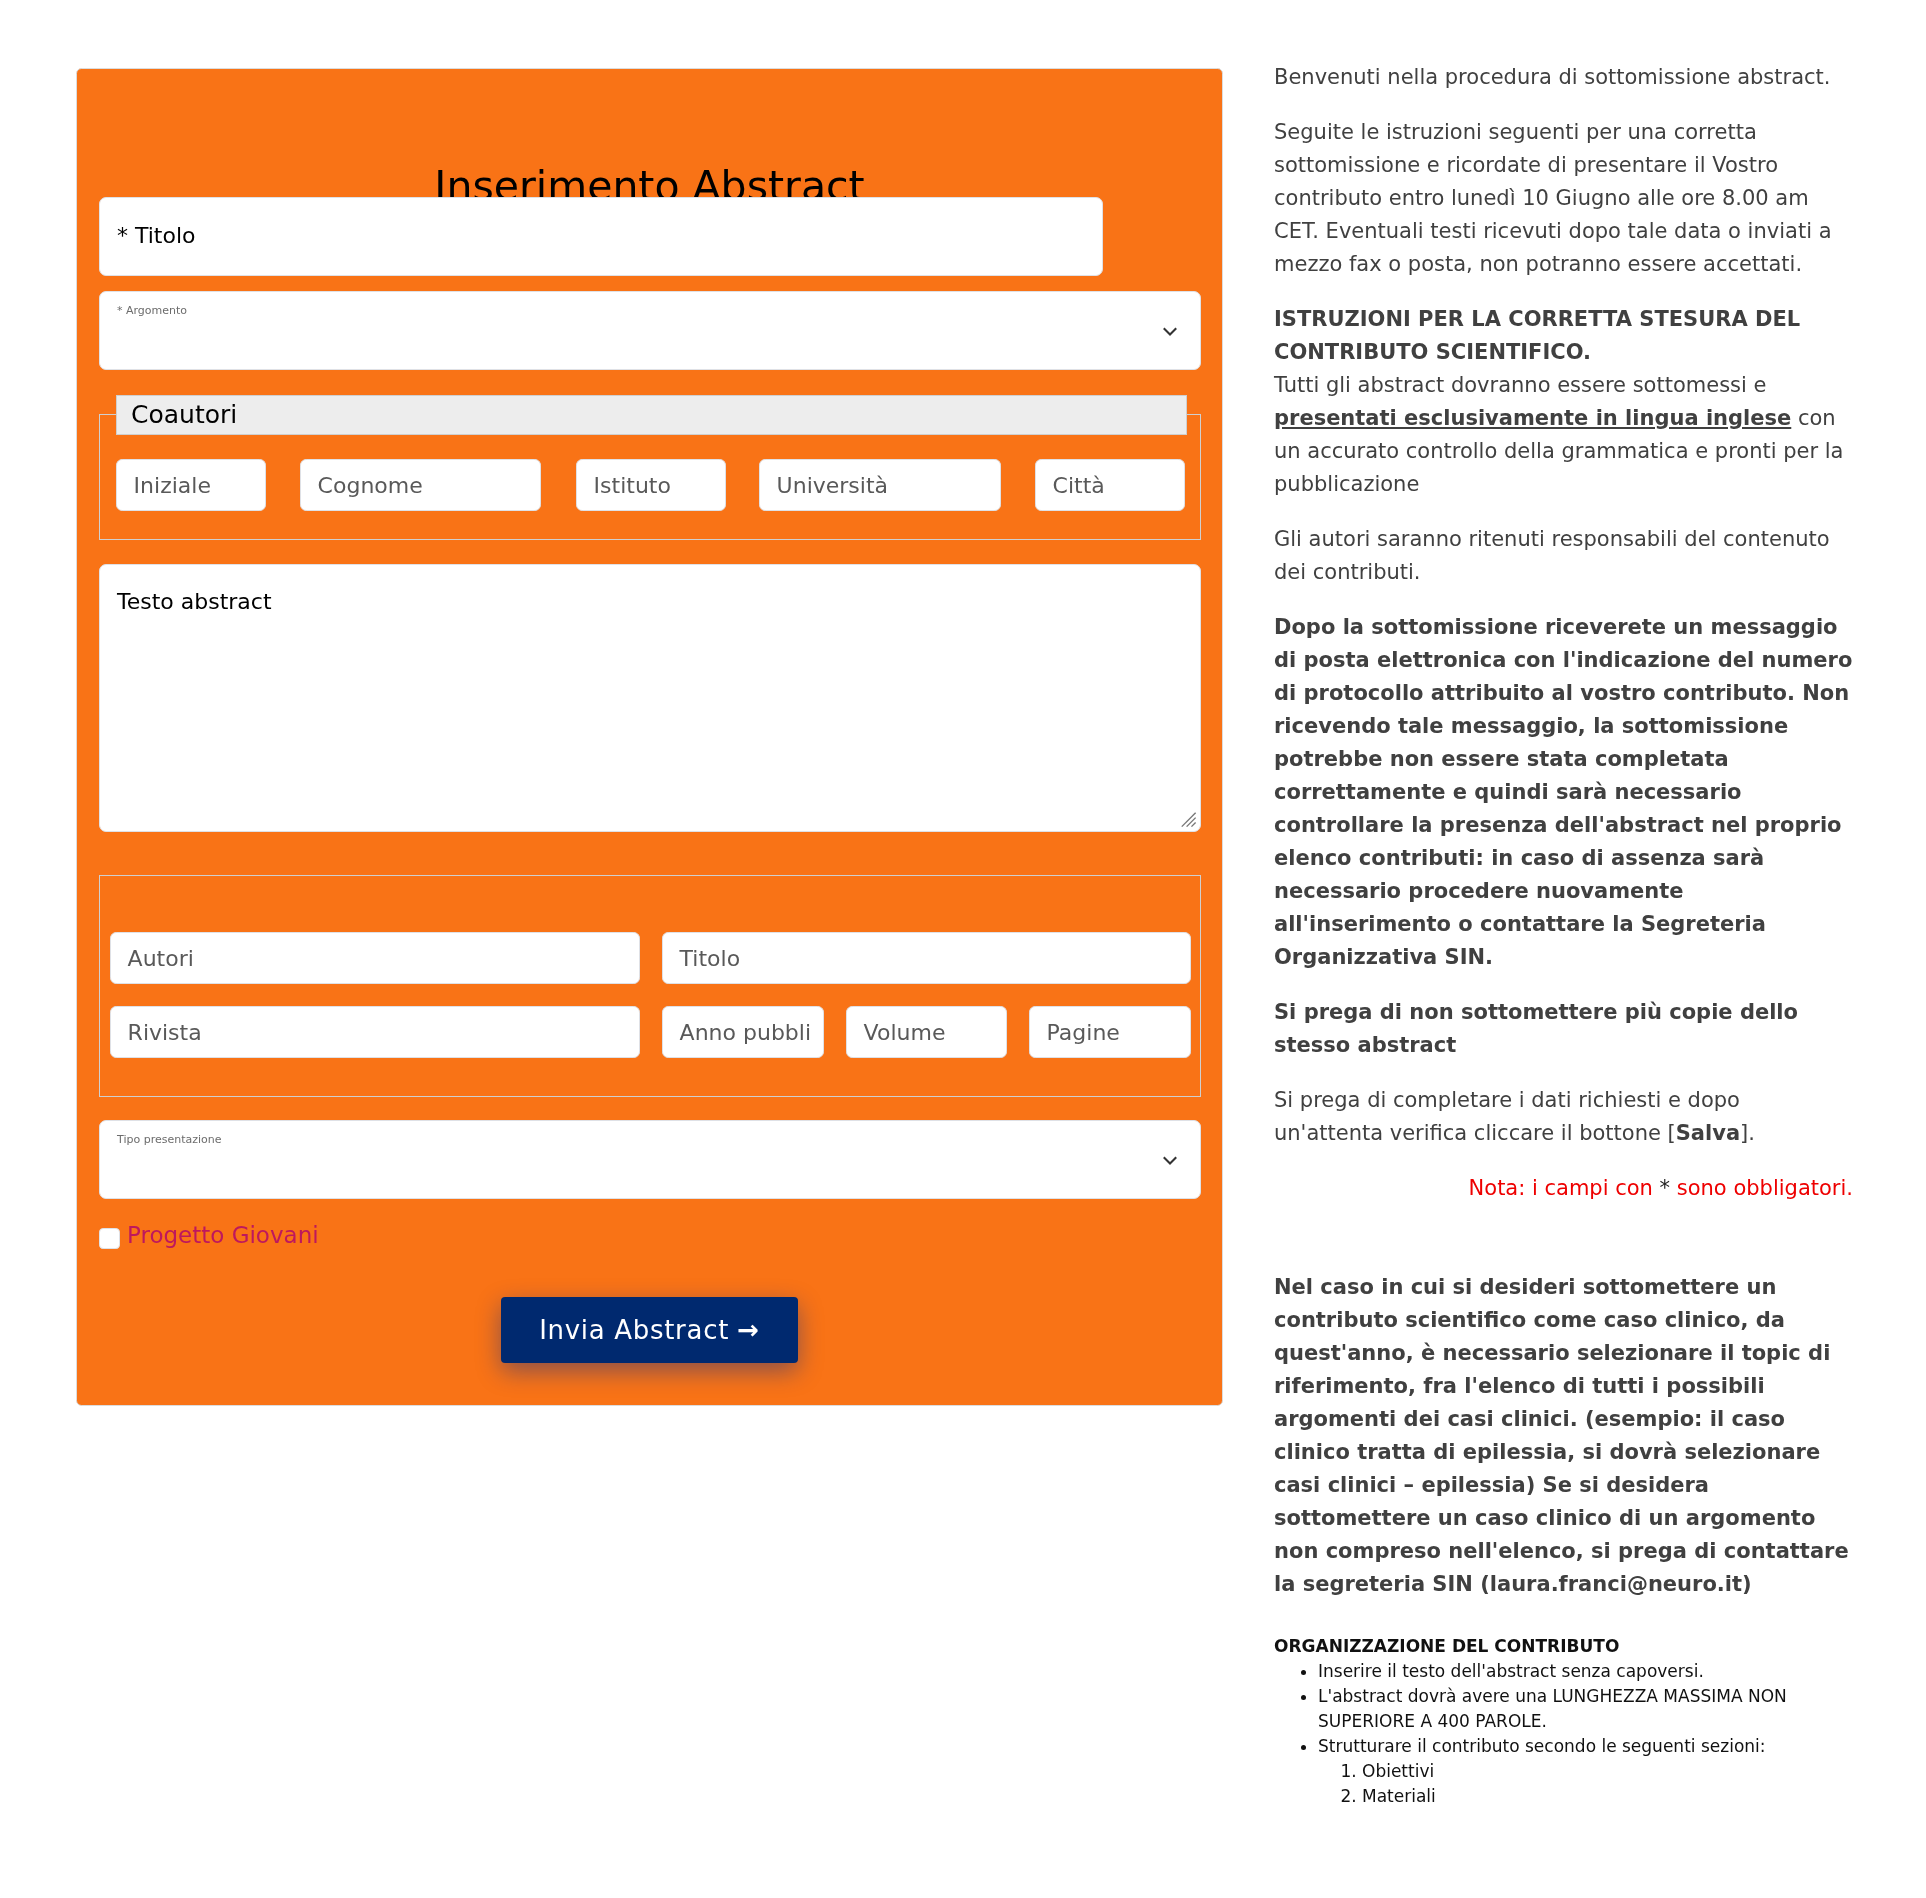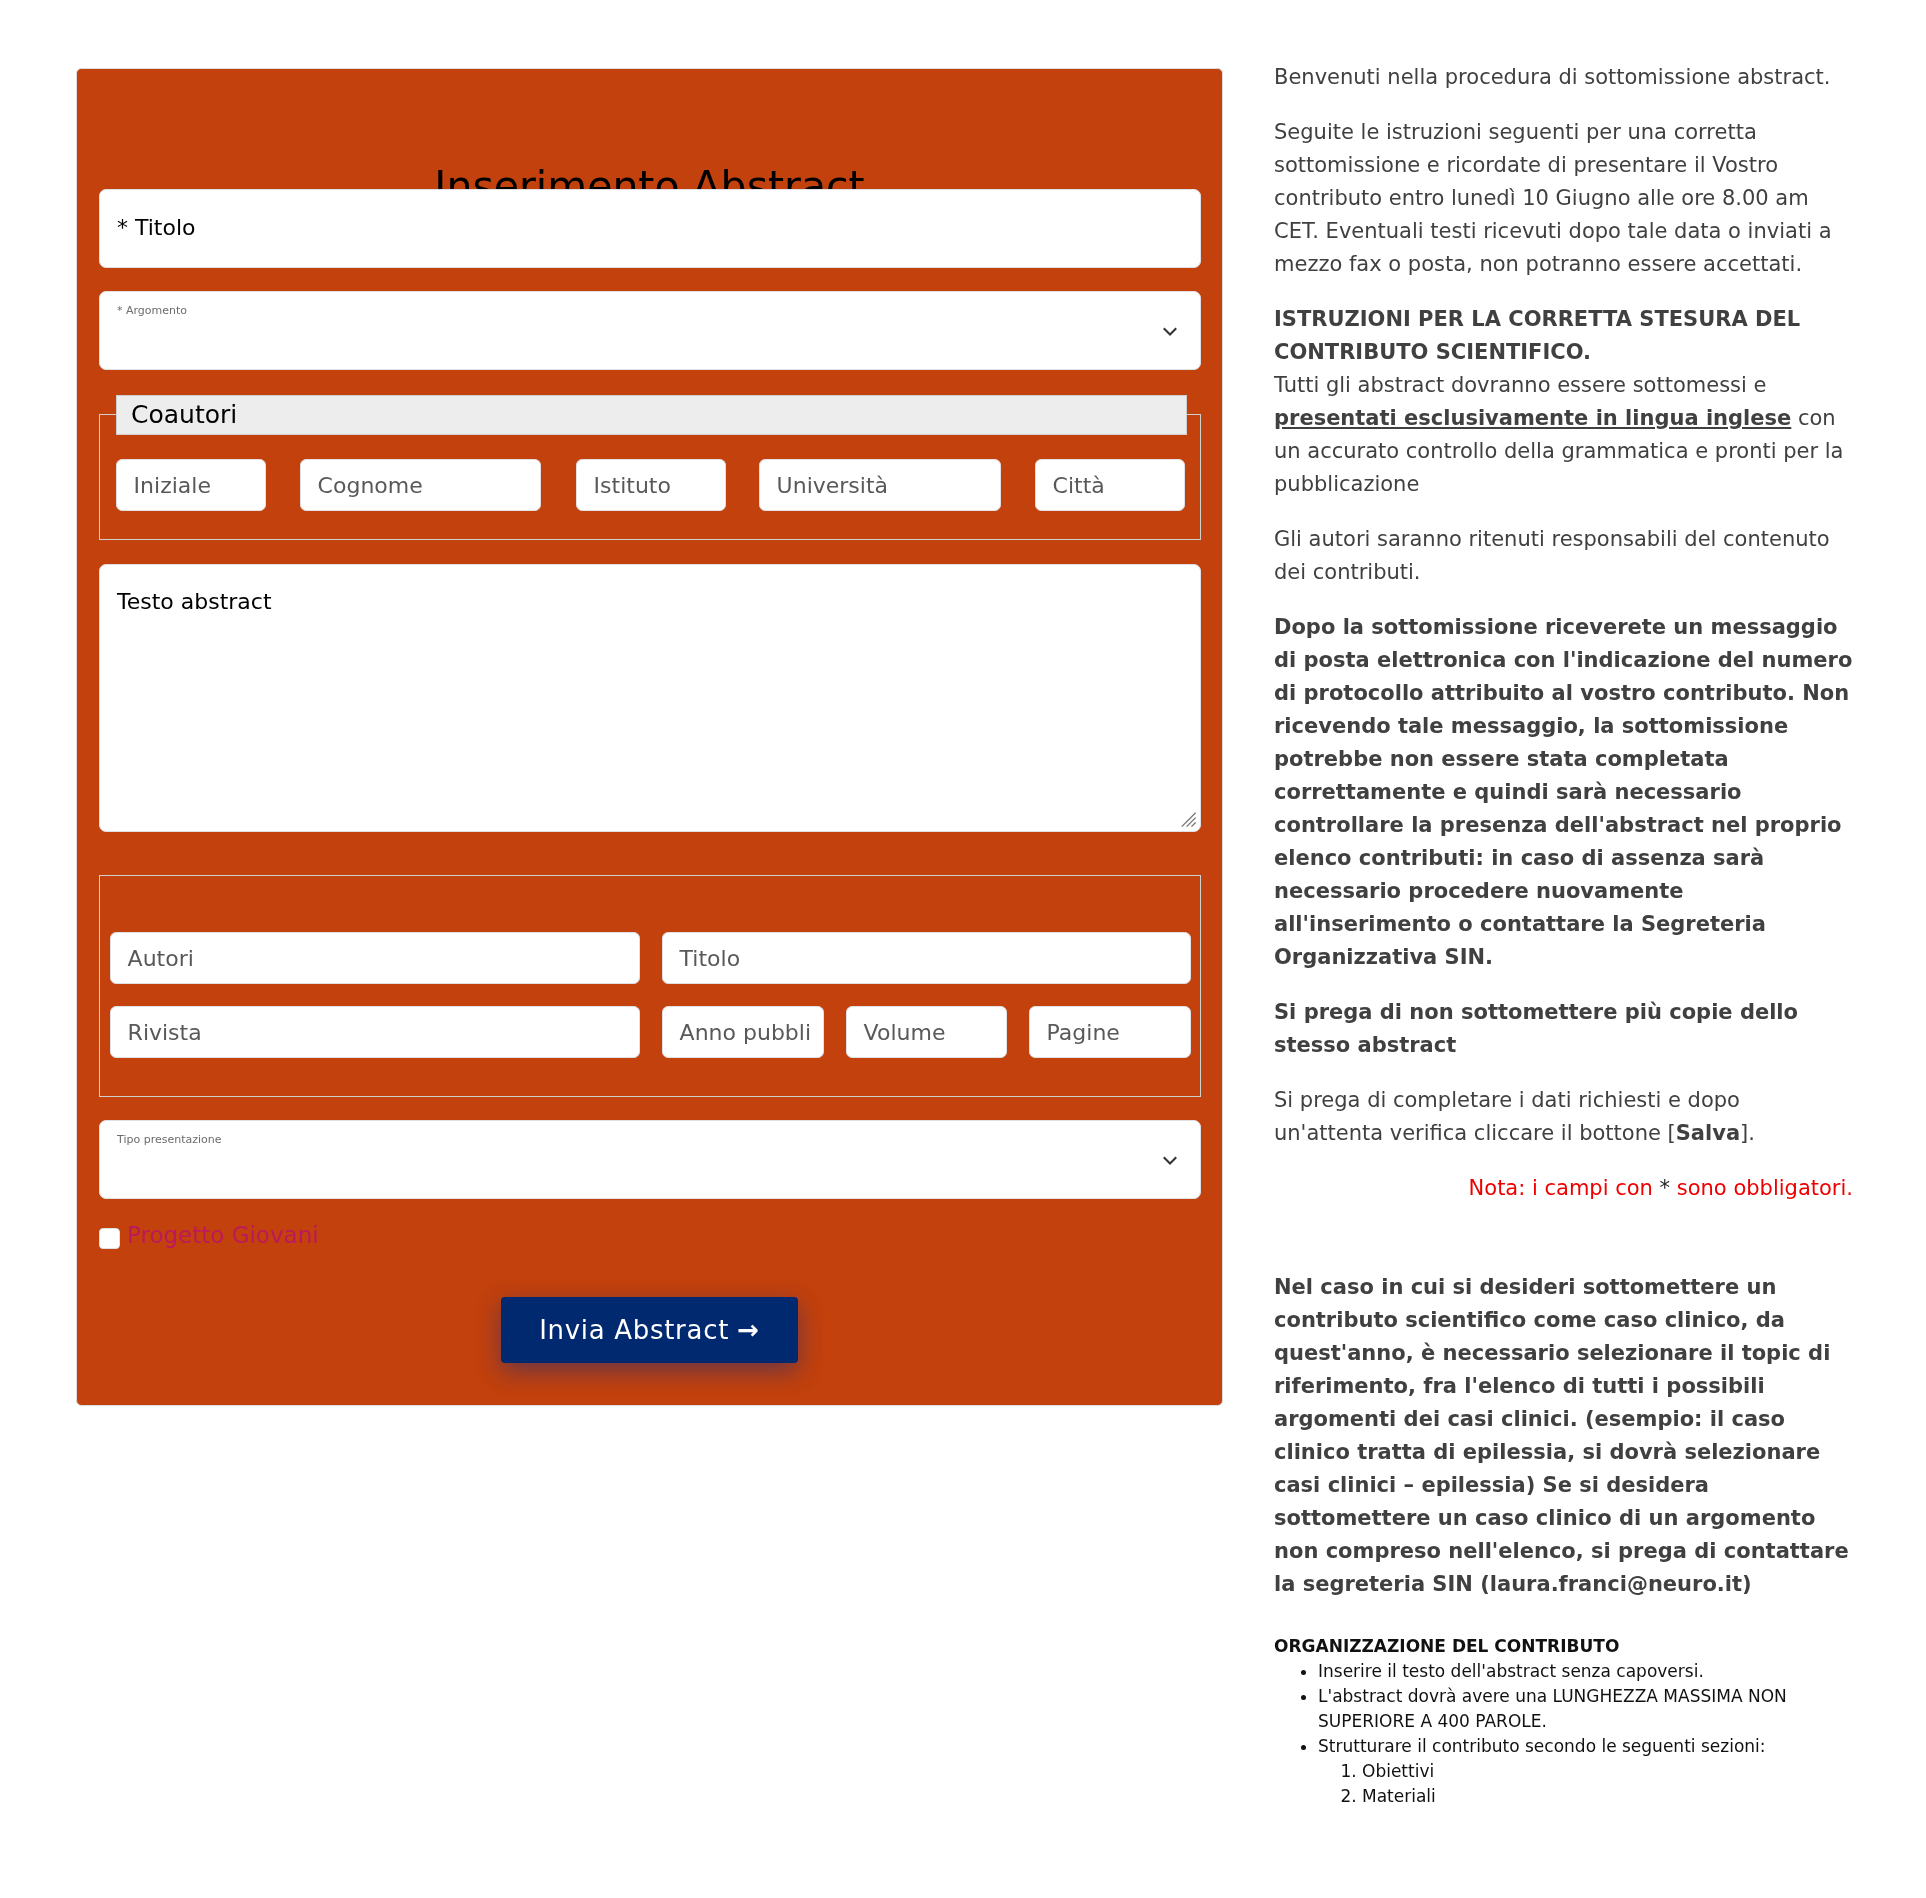--- a/index.html
+++ b/index.html
@@ -3,21 +3,21 @@
 <meta charset="utf-8">
 <style>
   * { box-sizing: border-box; }
   html, body { margin: 0; padding: 0; background: #ffffff; }
   body {
     width: 1926px; height: 1899px; position: relative; overflow: hidden;
     font-family: "DejaVu Sans", sans-serif;
   }
   .card {
     position: absolute; left: 76px; top: 68px; width: 1147px; height: 1338px;
-    background: #c2410c; border: 1.4px solid #dcdcdc; border-radius: 5.5px;
+    background: #f97316; border: 1.4px solid #dcdcdc; border-radius: 5.5px;
   }
   .card-title {
     position: absolute; left: 0; right: 0; top: 86px; text-align: center;
     font-family: "DejaVu Sans", sans-serif; font-size: 41px; color: #000;
     font-weight: normal; margin: 0; line-height: 62px;
   }
   .field {
     position: absolute; background: #fff; border: 1.4px solid #dfe1e6; border-radius: 7px;
   }
   .field-text {
@@ -74,21 +74,21 @@
   .org ul { margin: 0; padding-left: 44px; }
   .org ol { margin: 0; padding-left: 44px; }
   .org li { margin: 0; }
 </style>
 </head>
 <body>
 
 <div class="card">
   <h1 class="card-title">Inserimento Abstract</h1>
 
-  <div class="field" style="left:22px; top:120px; width:1102px; height:79px;padding-left:6px;">
+  <div class="field" style="left:22px; top:128px; width:1004px; height:79px;padding-left:6px;">
     <span class="field-text" style="top:25px;">* Titolo</span>
   </div>
 
   <div class="field" style="left:22px; top:222px; width:1102px; height:79px;">
     <span class="float-label">* Argomento</span>
     <svg class="chev" viewBox="0 0 26 26">
         <polyline points="4,9 13,18 22,9" fill="none" stroke="#333" stroke-width="3"></polyline>
       </svg>
   </div>
 

